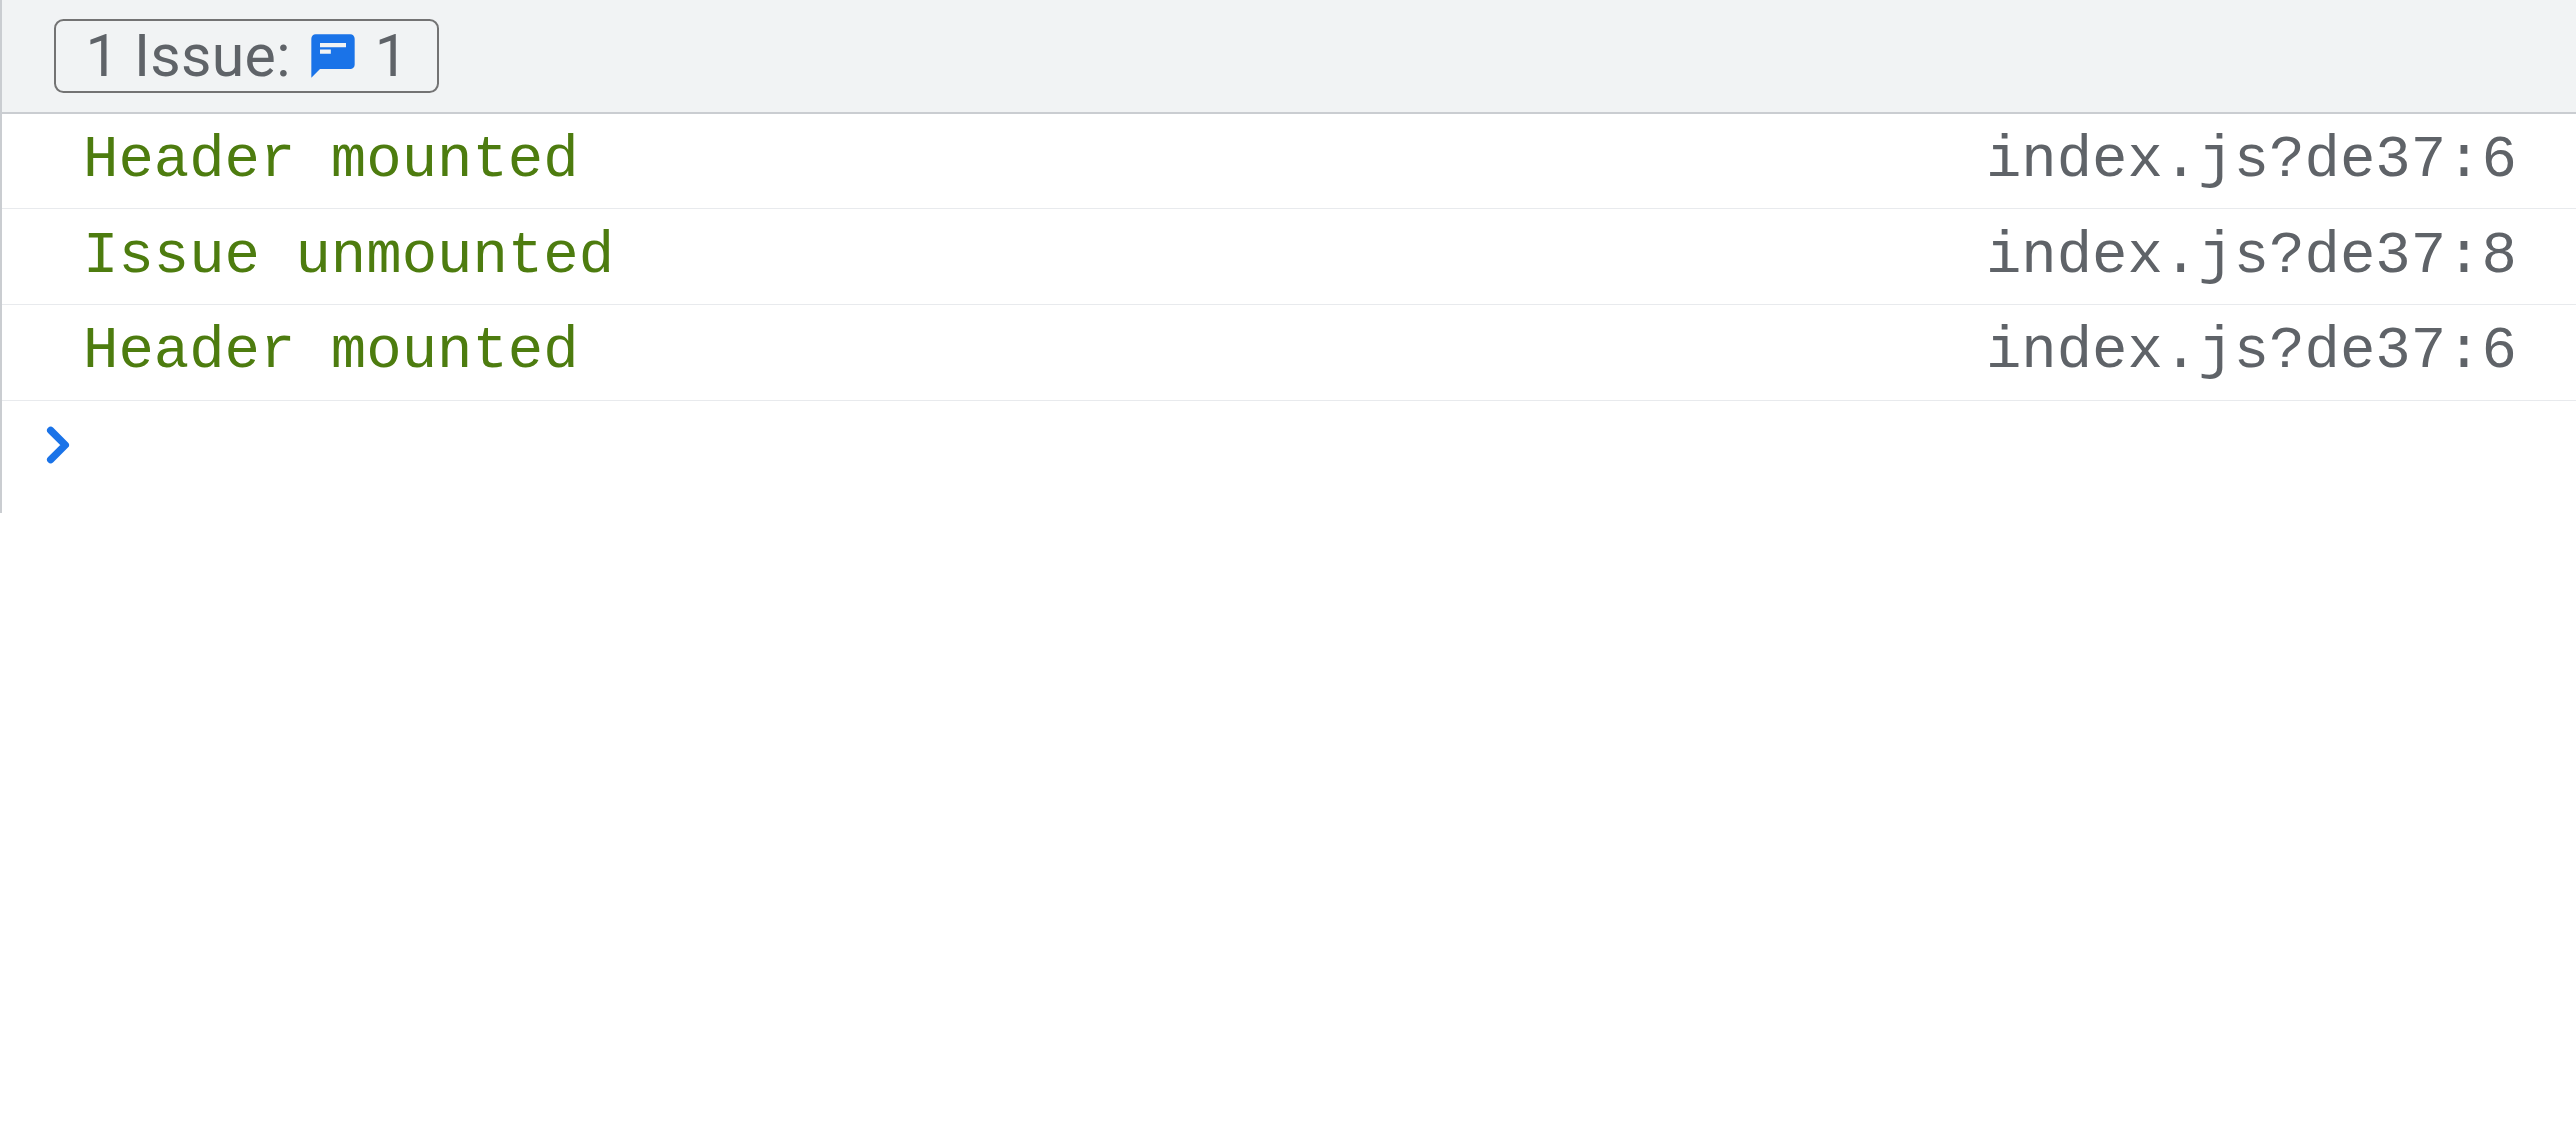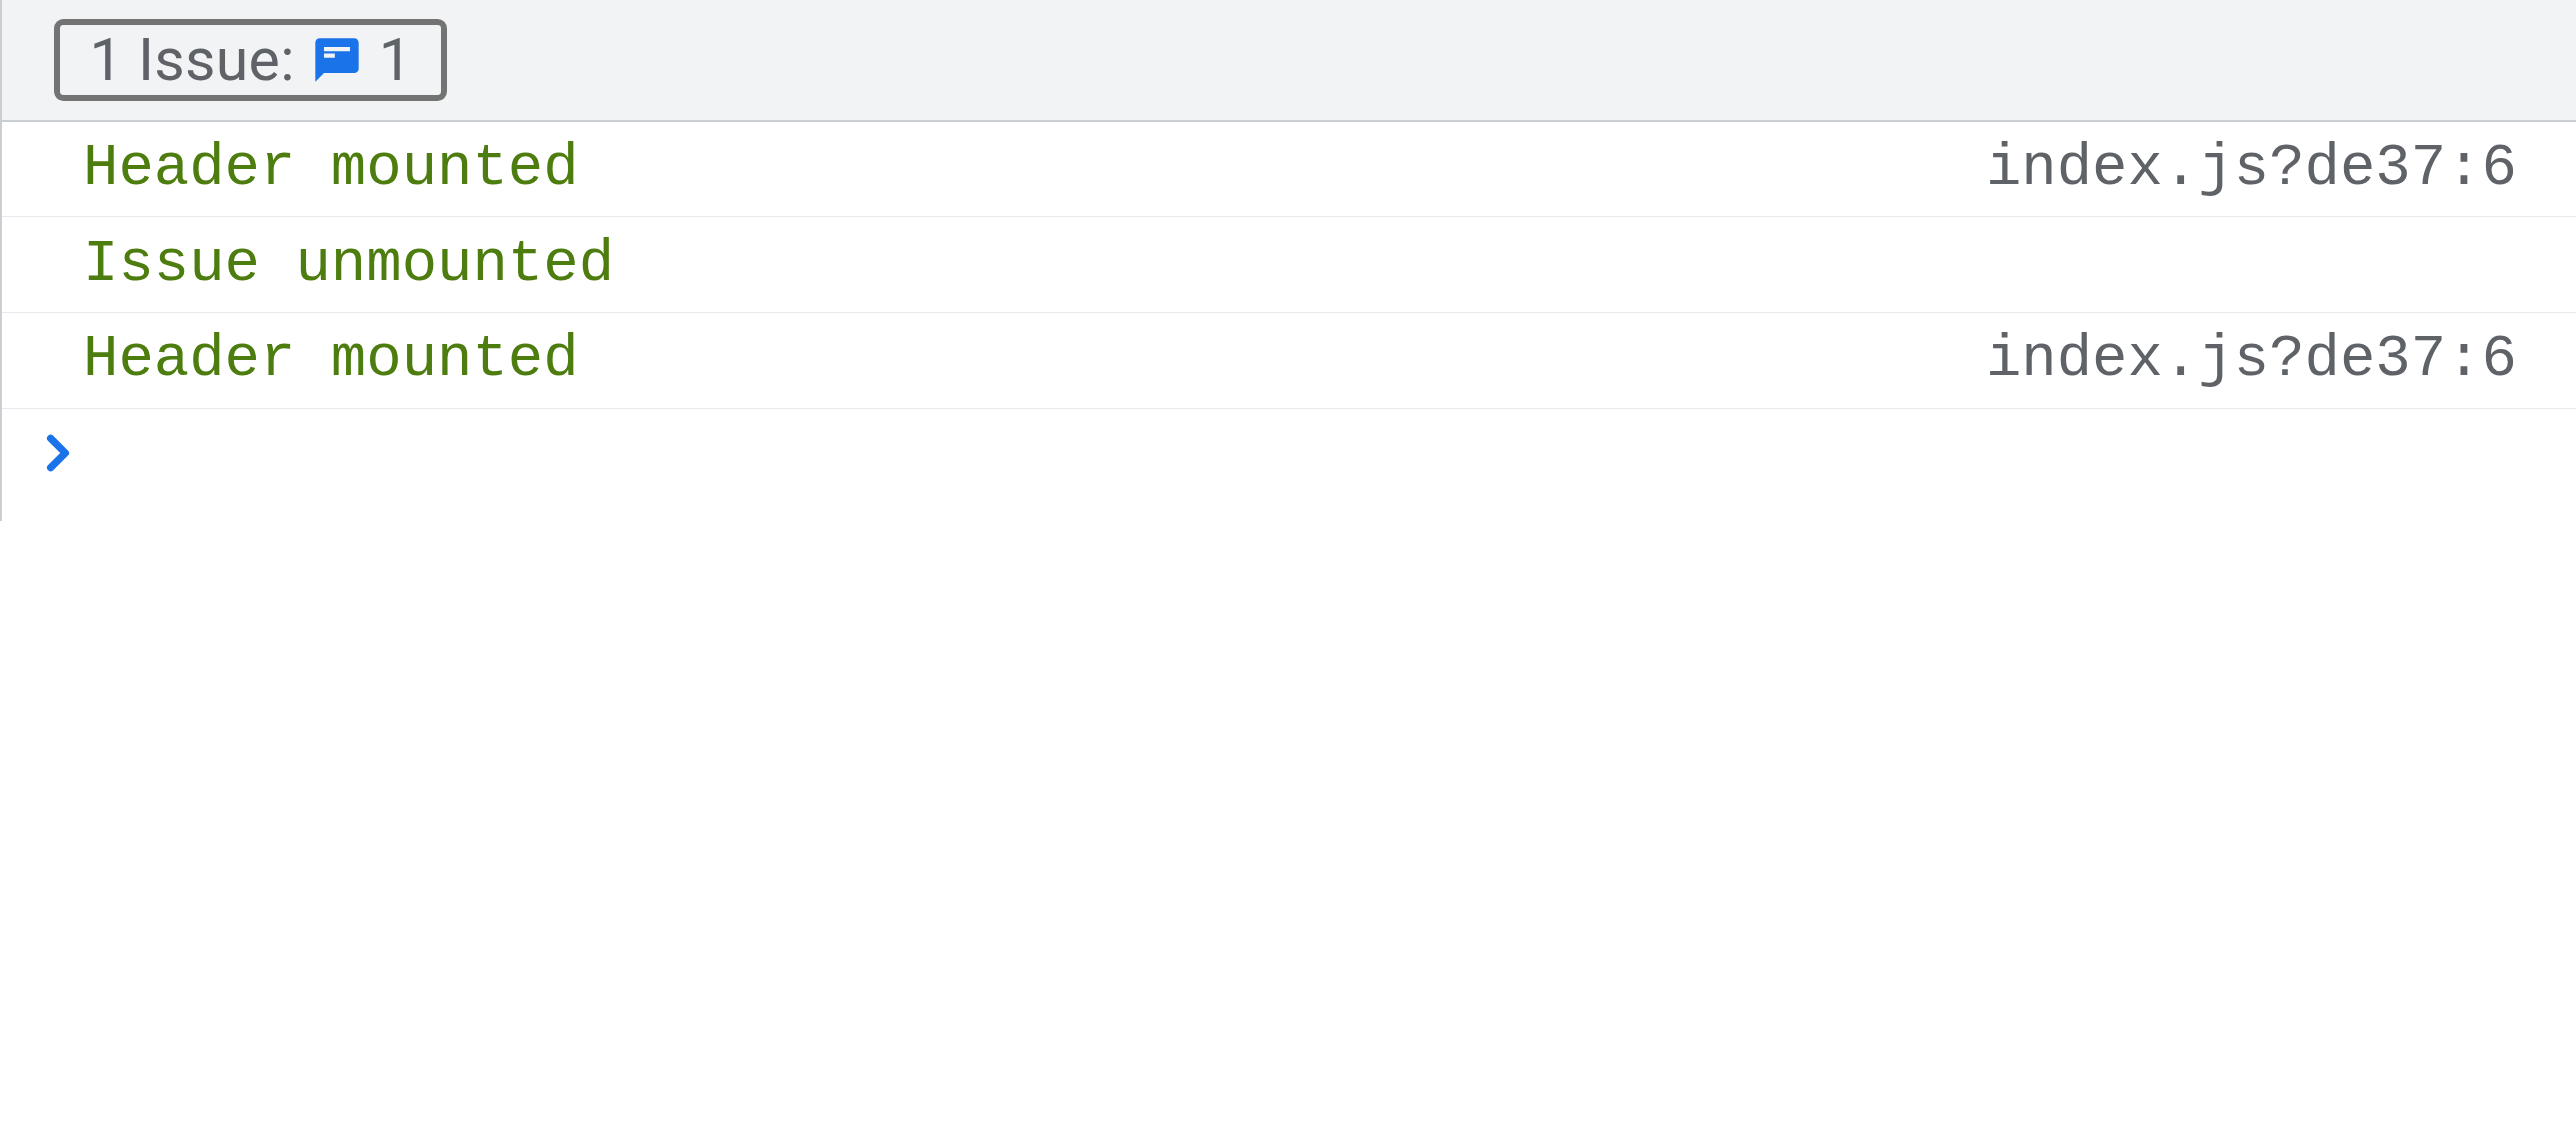--- a/index.html
+++ b/index.html
@@ -14,21 +14,21 @@
     border-left: 2px solid #cacdd1;
     border-bottom: 2px solid #cacdd1;
     padding: 19px 27px 19px 52px;
     display: flex;
     align-items: center;
   }
   .issues-chip {
     display: inline-flex;
     align-items: center;
     gap: 16px;
-    border: 6px solid #737373;
+    border: 2px solid #737373;
     border-radius: 9.4px;
     padding: 5.4px 29.5px 5.4px 29.5px;
     background: #f1f3f4;
     color: #5f6368;
     font-size: 59px;
     line-height: 1;
     cursor: pointer;
   }
   .issues-chip .chip-label { letter-spacing: 0.3px; color:#5f6368; }
   .issues-chip .chip-count { color:#5f6368; }
@@ -86,20 +86,21 @@
 
 <div class="log-list">
   <div class="log-row">
     <span class="log-msg">Header mounted</span>
     <span class="log-gap"></span>
     <span class="log-src">index.js?de37:6</span>
   </div>
   <div class="log-row">
     <span class="log-msg">Issue unmounted</span>
     <span class="log-gap"></span>
+    <span class="log-src">index.js?de37:8</span>
   </div>
   <div class="log-row">
     <span class="log-msg">Header mounted</span>
     <span class="log-gap"></span>
     <span class="log-src">index.js?de37:6</span>
   </div>
 </div>
 
 <div class="prompt-row">
   <span>

